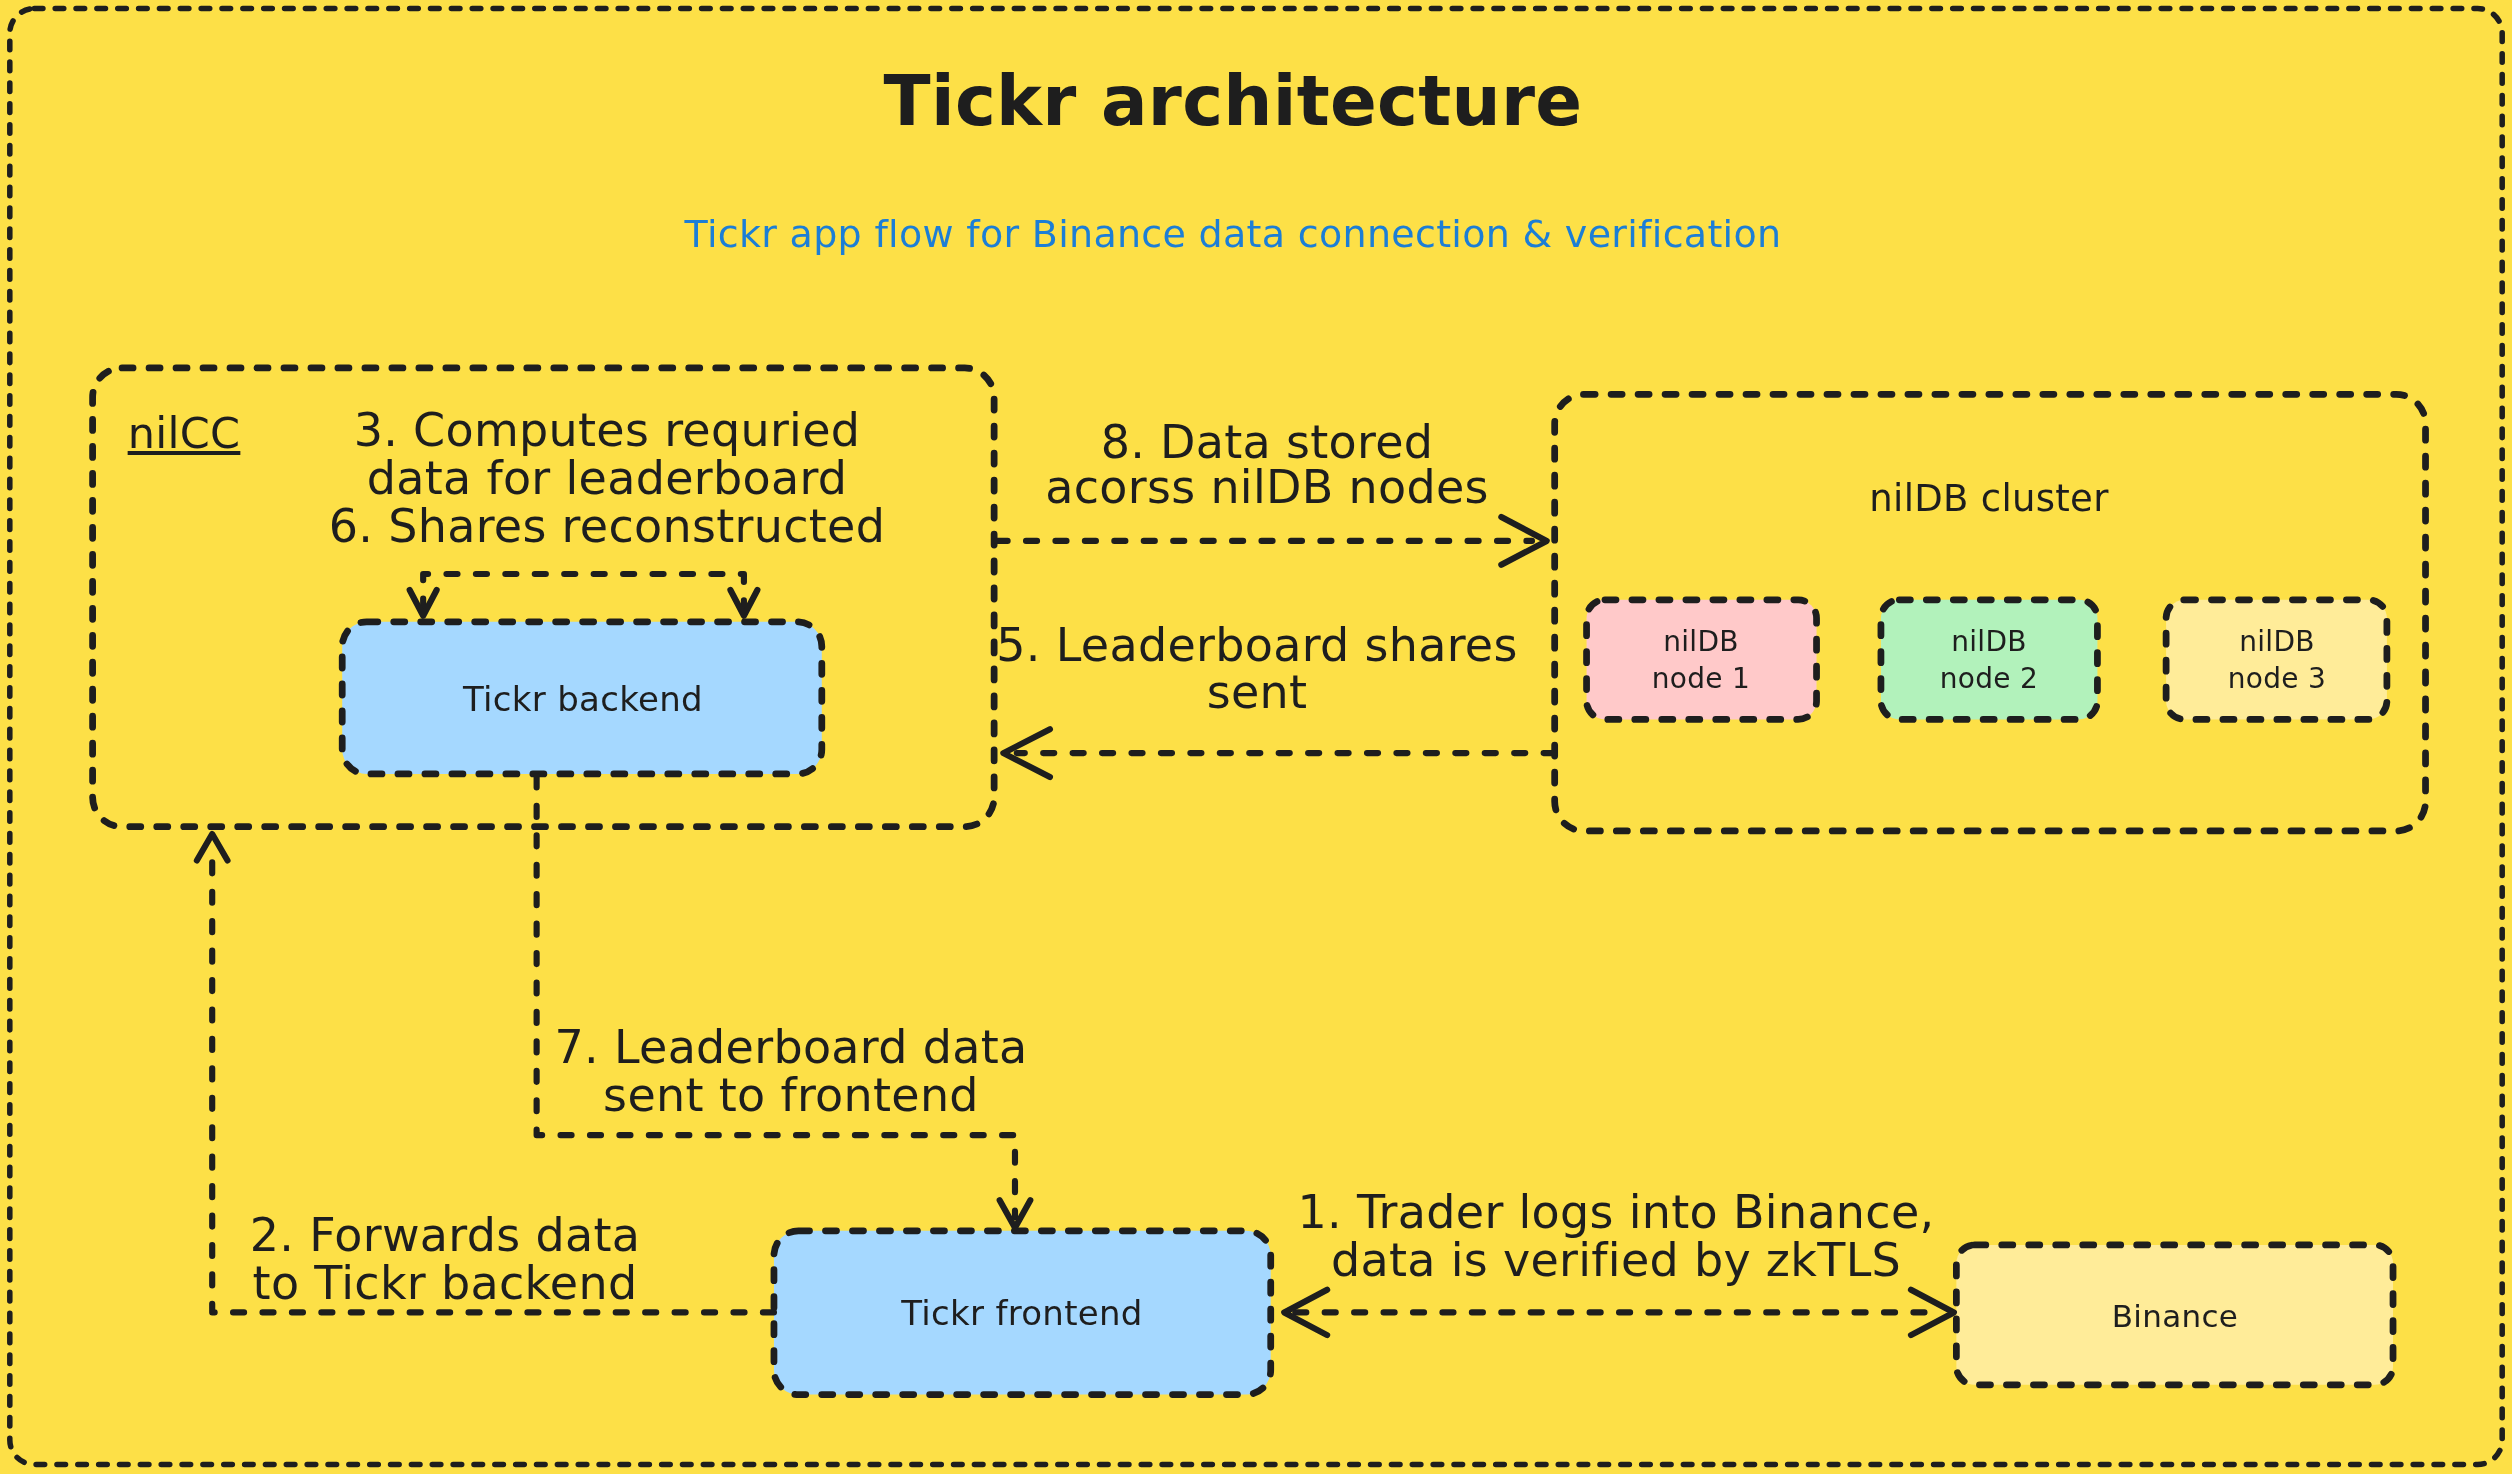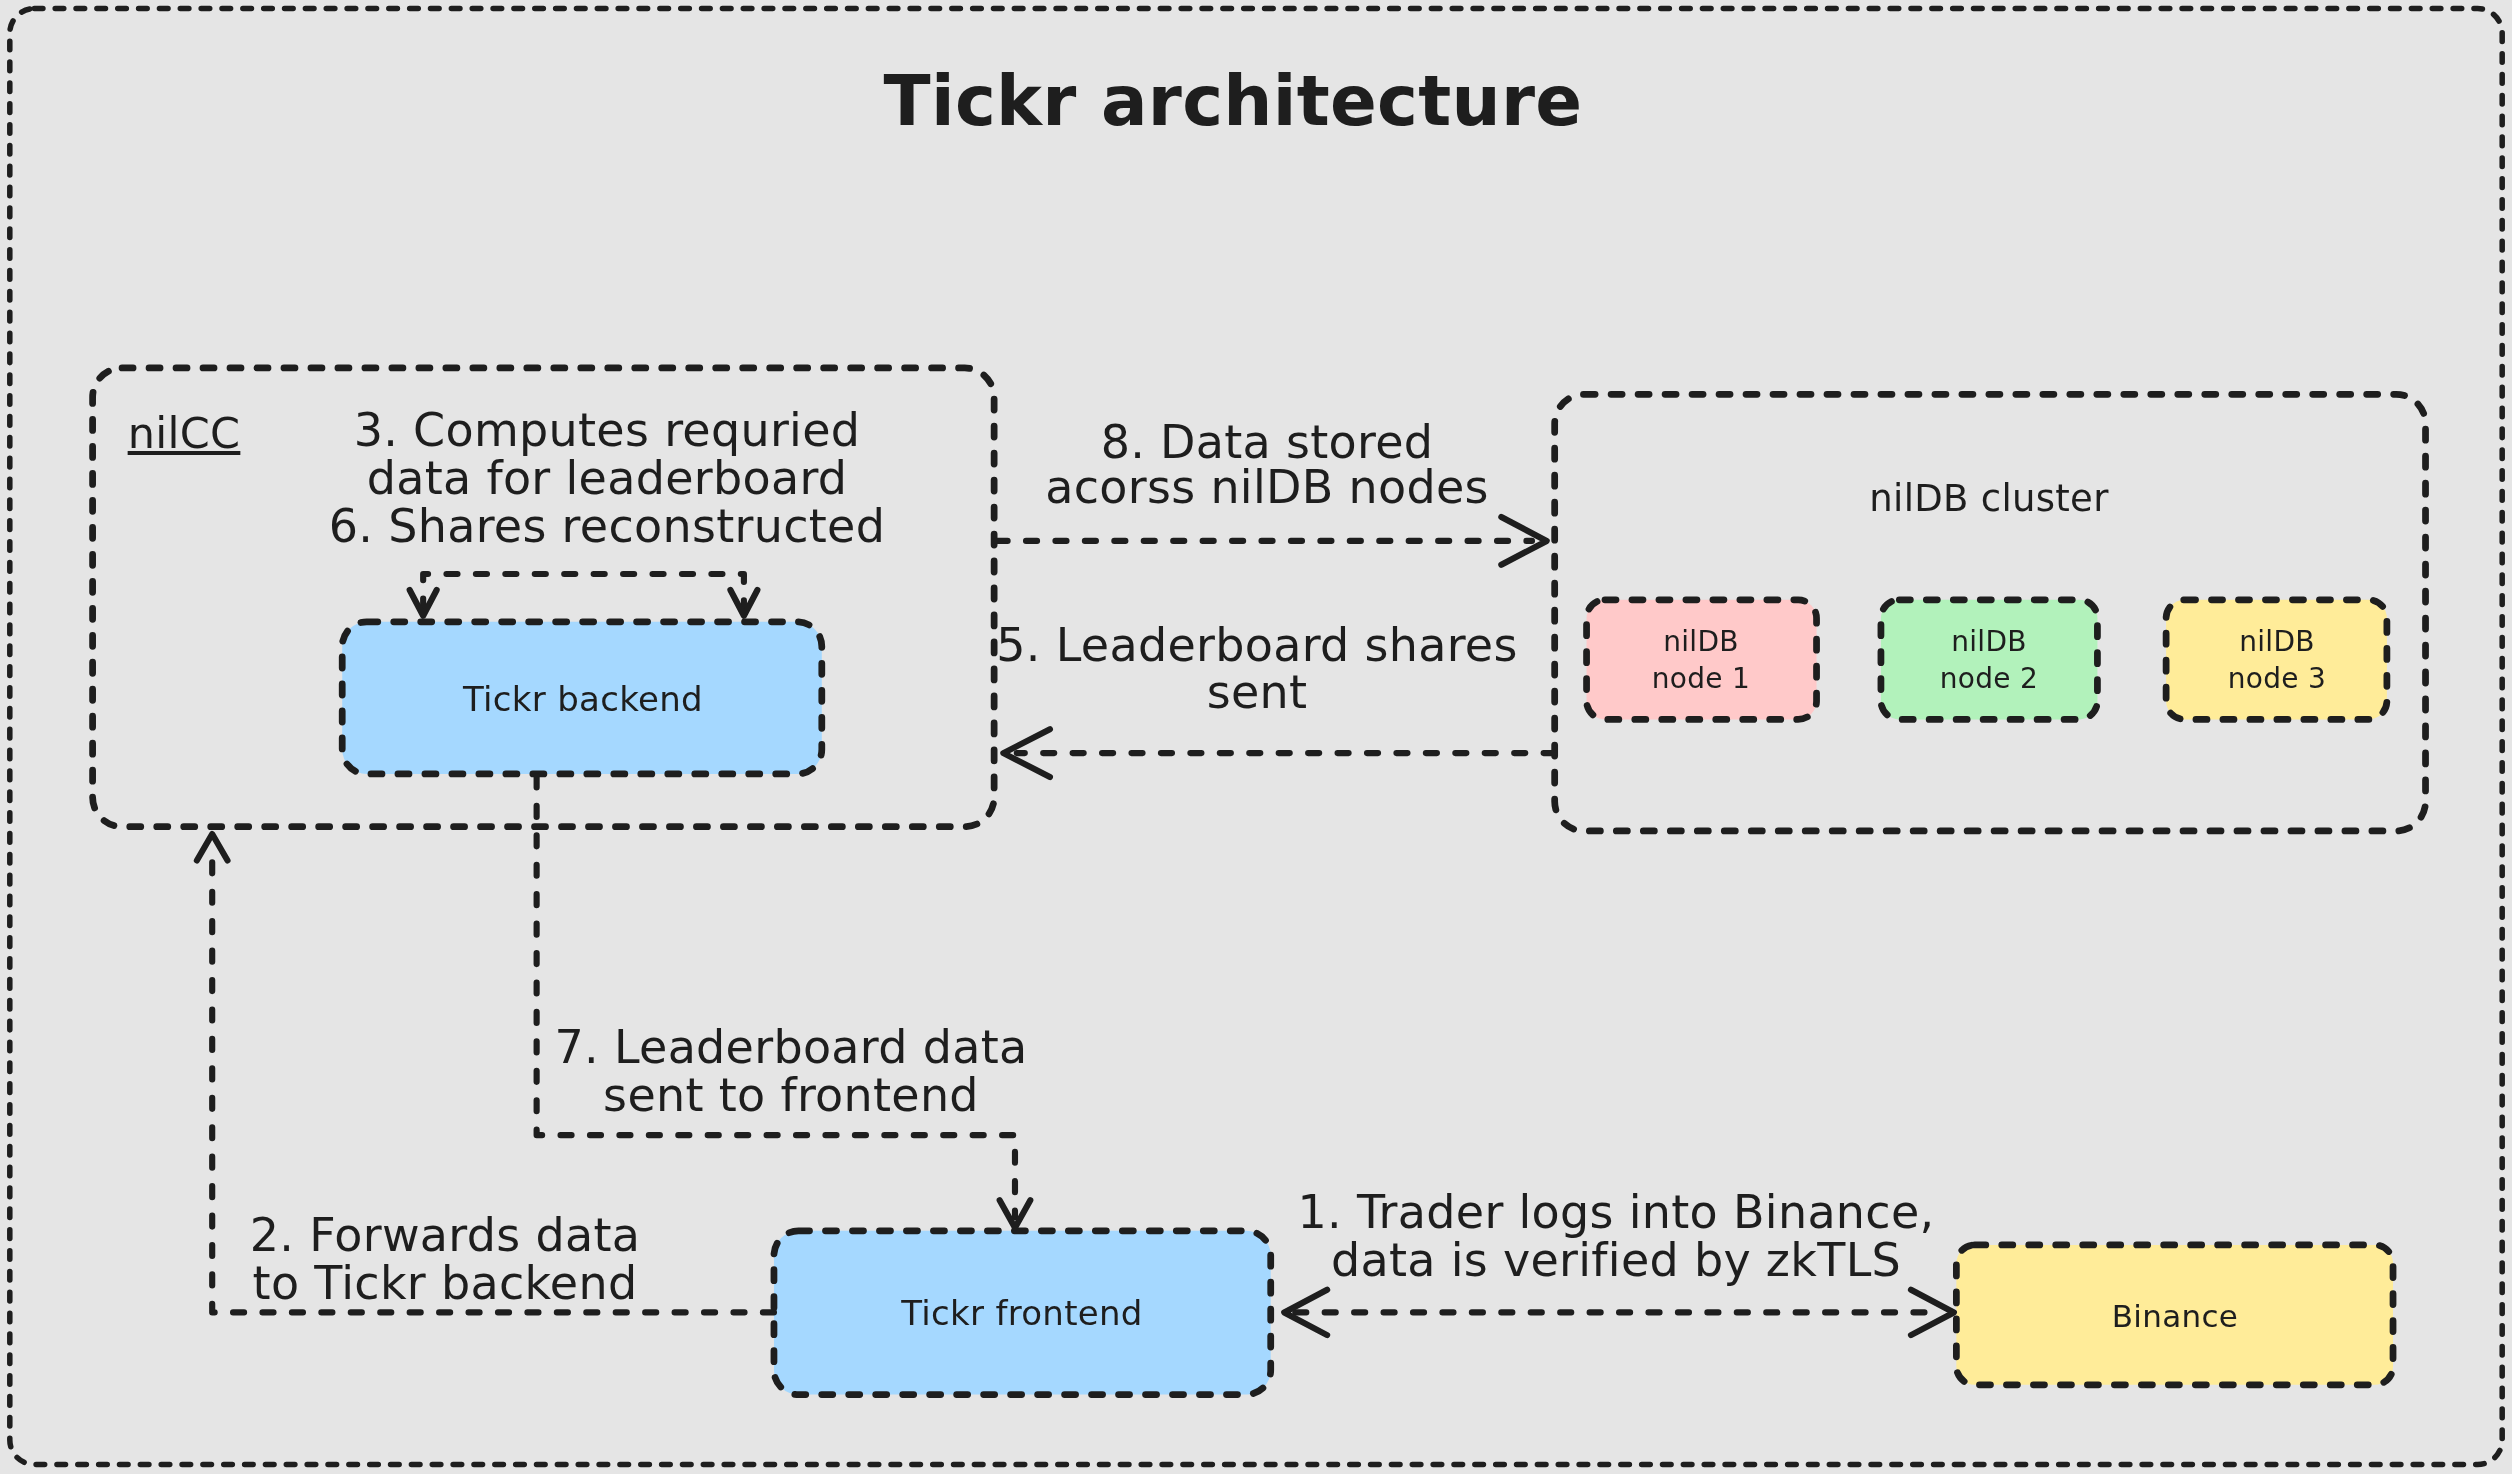--- a/index.html
+++ b/index.html
@@ -7,21 +7,21 @@
     padding: 0;
     background: #ffffff;
     width: 2512px;
     height: 1474px;
     overflow: hidden;
   }
   .stage {
     position: relative;
     width: 2512px;
     height: 1474px;
-    background: #e5e5e5;
+    background: #fde047;
     font-family: "DejaVu Sans", "Liberation Sans", sans-serif;
     color: #1e1e1e;
   }
   .layer {
     position: absolute;
     inset: 0;
   }
   .label {
     position: absolute;
     transform: translate(-50%, -50%);
@@ -98,20 +98,21 @@
     <path d="M1262,2140 H346 V1376" class="stroke-arrow"></path>
     <path d="M321,1403 L346,1360 L371,1403" class="stroke-head"></path>
 
     <path d="M2112,2140 H3168" class="stroke-arrow"></path>
     <path d="M2164,2103 L2094,2140 L2164,2177" class="stroke-head"></path>
     <path d="M3116,2103 L3186,2140 L3116,2177" class="stroke-head"></path>
   </svg>
 
   <div class="label title" style="left:1233px; top:101px;">Tickr architecture</div>
 
+  <div class="label subtitle" style="left:1233px; top:234px;">Tickr app flow for Binance data connection &amp; verification</div>
 
   <div class="label nilcc-tag" style="left:184px; top:433px;text-decoration:underline;">nilCC</div>
 
   <div class="label anno" style="left:607px; top:478px;">
     <span class="line">3. Computes requried</span>
     <span class="line">data for leaderboard</span>
     <span class="line">6. Shares reconstructed</span>
   </div>
 
   <div class="label boxlabel" style="left:583px; top:699px;">Tickr backend</div>

